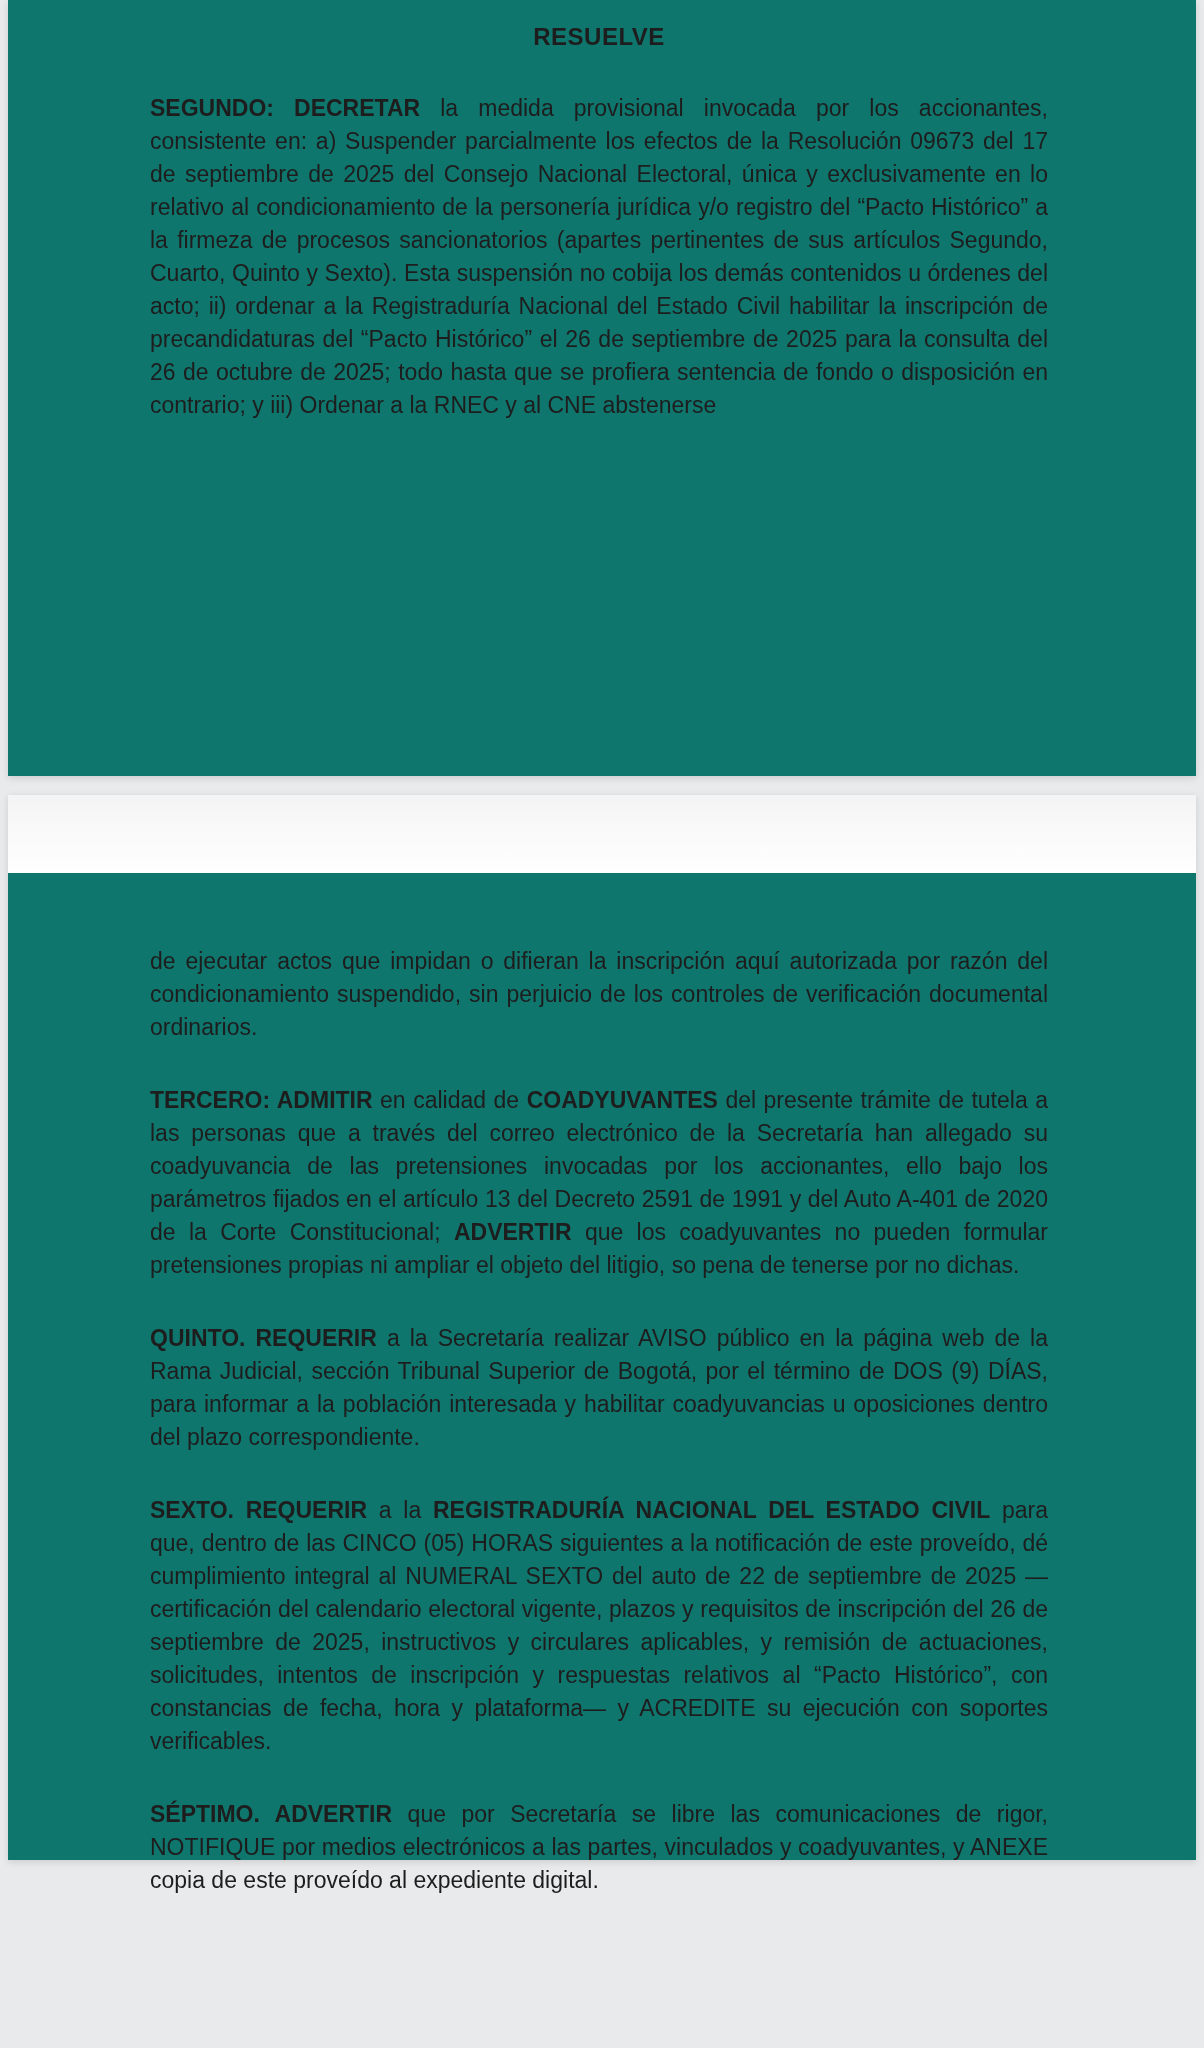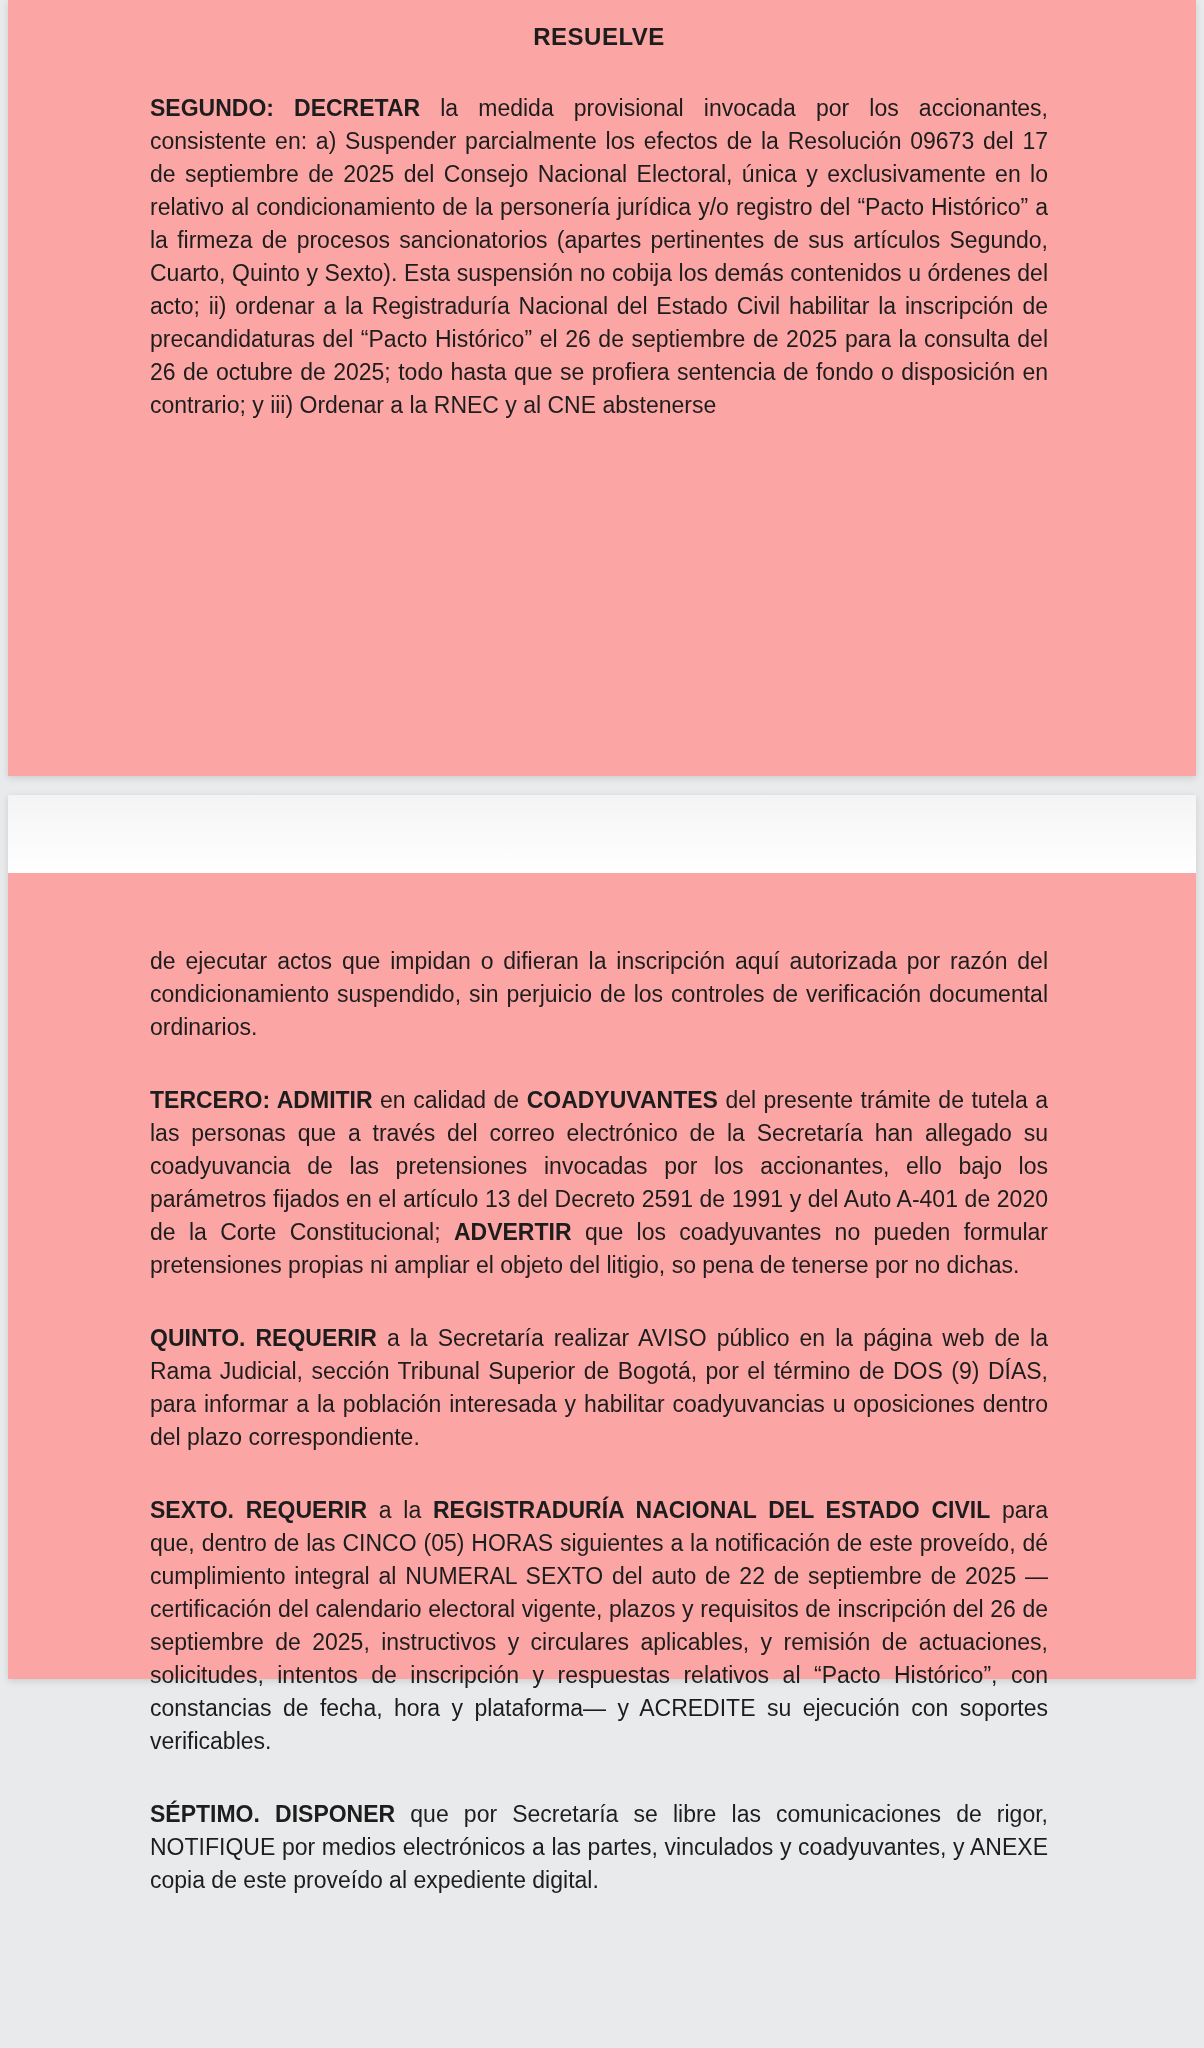--- a/index.html
+++ b/index.html
@@ -13,25 +13,25 @@
     color: #1d1d1d;
   }
   .viewer {
     position: absolute;
     inset: 0;
   }
   .page {
     position: absolute;
     left: 8px;
     width: 1188px;
-    background: #fca5a5;
+    background: #0f766e;
     box-shadow: 0 2px 7px rgba(0,0,0,0.13);
   }
   .page-1 { top: 0; height: 776px; }
-  .page-2 { top: 795px; height: 884px; }
+  .page-2 { top: 795px; height: 1065px; }
   .page-2::before {
     content: "";
     position: absolute;
     top: 0; left: 0; right: 0;
     height: 78px;
     background: linear-gradient(#f4f4f5, #ffffff);
     pointer-events: none;
   }
   .content {
     position: relative;
@@ -72,18 +72,18 @@
     </div>
   </div>
 
   <div class="page page-2">
     <div class="content">
       <div>
           <p class="para"><span class="r">de ejecutar actos que impidan o difieran la inscripción aquí autorizada por razón del condicionamiento suspendido, sin perjuicio de los controles de verificación documental ordinarios.</span></p>
           <p class="para"><span class="b">TERCERO: ADMITIR </span><span class="r">en calidad de </span><span class="b">COADYUVANTES</span><span class="r"> del presente trámite de tutela a las personas que a través del correo electrónico de la Secretaría han allegado su coadyuvancia de las pretensiones invocadas por los accionantes, ello bajo los parámetros fijados en el artículo 13 del Decreto 2591 de 1991 y del Auto A-401 de 2020 de la Corte Constitucional; </span><span class="b">ADVERTIR</span><span class="r"> que los coadyuvantes no pueden formular pretensiones propias ni ampliar el objeto del litigio, so pena de tenerse por no dichas.</span></p>
           <p class="para"><span class="b">QUINTO. REQUERIR </span><span class="r">a la Secretaría realizar AVISO público en la página web de la Rama Judicial, sección Tribunal Superior de Bogotá, por el término de DOS (9) DÍAS, para informar a la población interesada y habilitar coadyuvancias u oposiciones dentro del plazo correspondiente.</span></p>
           <p class="para"><span class="b">SEXTO. REQUERIR </span><span class="r">a la </span><span class="b">REGISTRADURÍA NACIONAL DEL ESTADO CIVIL</span><span class="r"> para que, dentro de las CINCO (05) HORAS siguientes a la notificación de este proveído, dé cumplimiento integral al NUMERAL SEXTO del auto de 22 de septiembre de 2025 —certificación del calendario electoral vigente, plazos y requisitos de inscripción del 26 de septiembre de 2025, instructivos y circulares aplicables, y remisión de actuaciones, solicitudes, intentos de inscripción y respuestas relativos al “Pacto Histórico”, con constancias de fecha, hora y plataforma— y ACREDITE su ejecución con soportes verificables.</span></p>
-          <p class="para"><span class="b">SÉPTIMO. DISPONER </span><span class="r">que por Secretaría se libre las comunicaciones de rigor, NOTIFIQUE por medios electrónicos a las partes, vinculados y coadyuvantes, y ANEXE copia de este proveído al expediente digital.</span></p>
+          <p class="para"><span class="b">SÉPTIMO. ADVERTIR </span><span class="r">que por Secretaría se libre las comunicaciones de rigor, NOTIFIQUE por medios electrónicos a las partes, vinculados y coadyuvantes, y ANEXE copia de este proveído al expediente digital.</span></p>
         </div>
     </div>
   </div>
 
 </div>
 
 </body></html>

